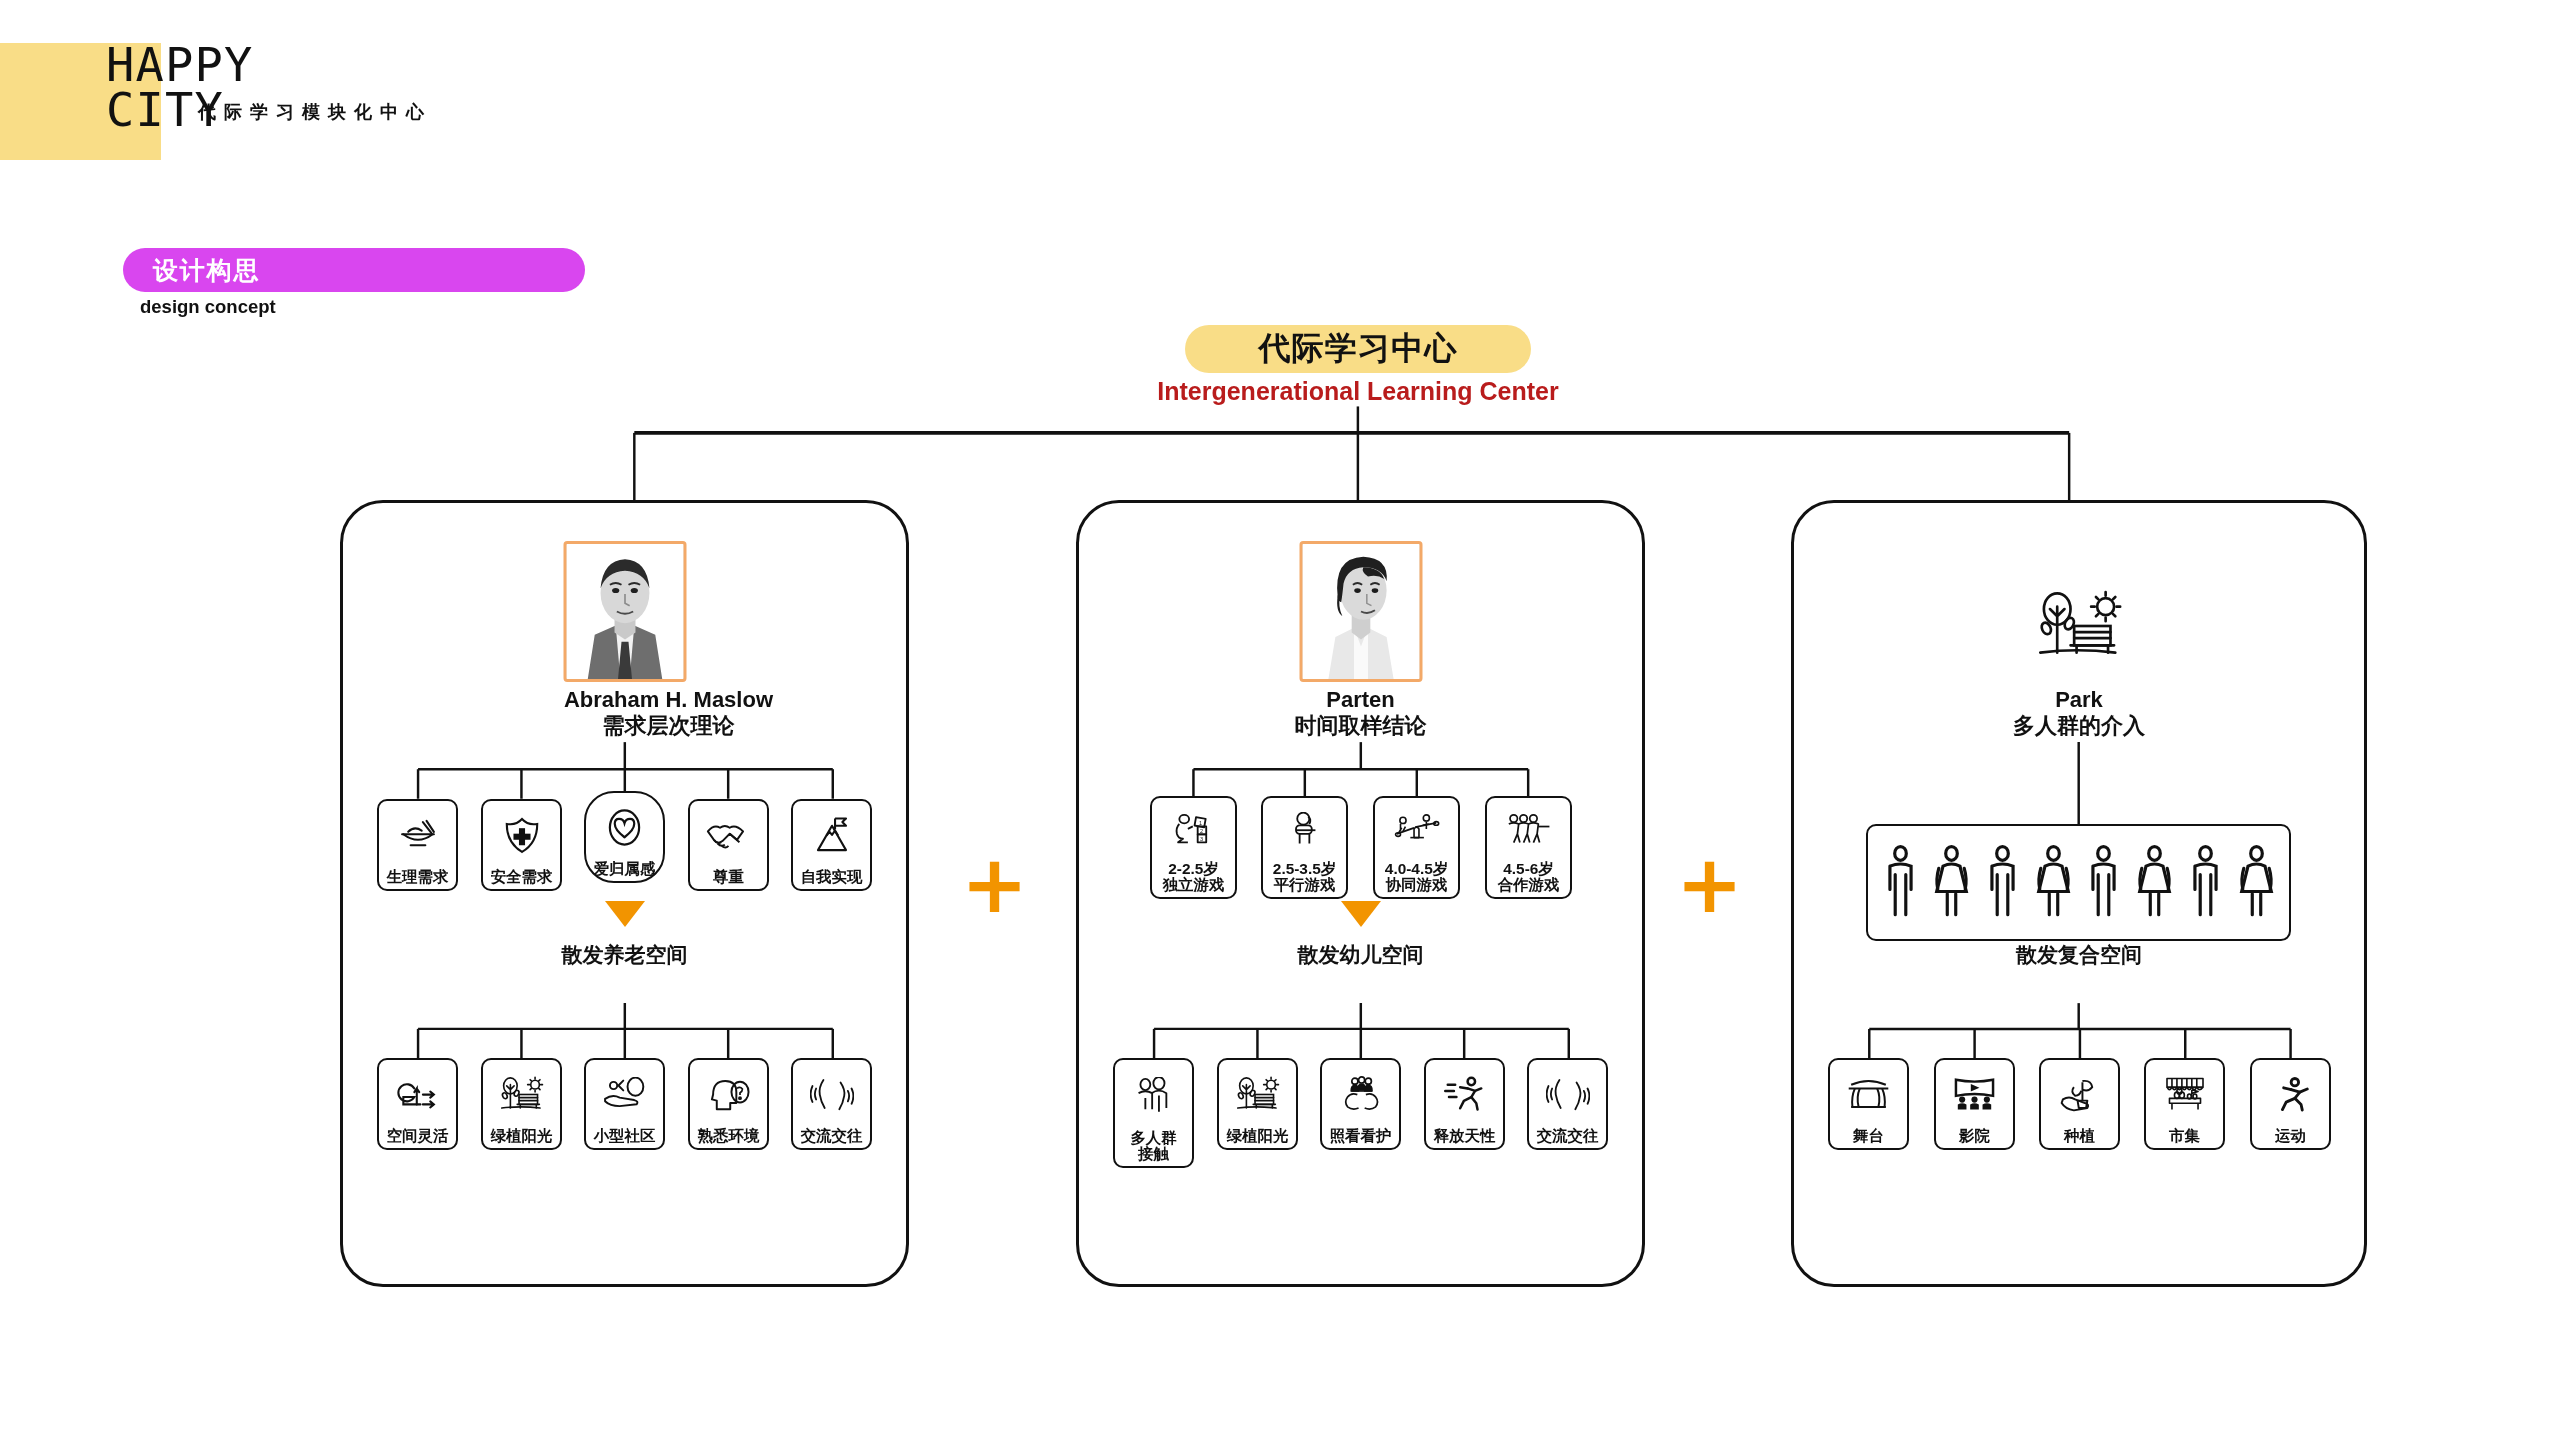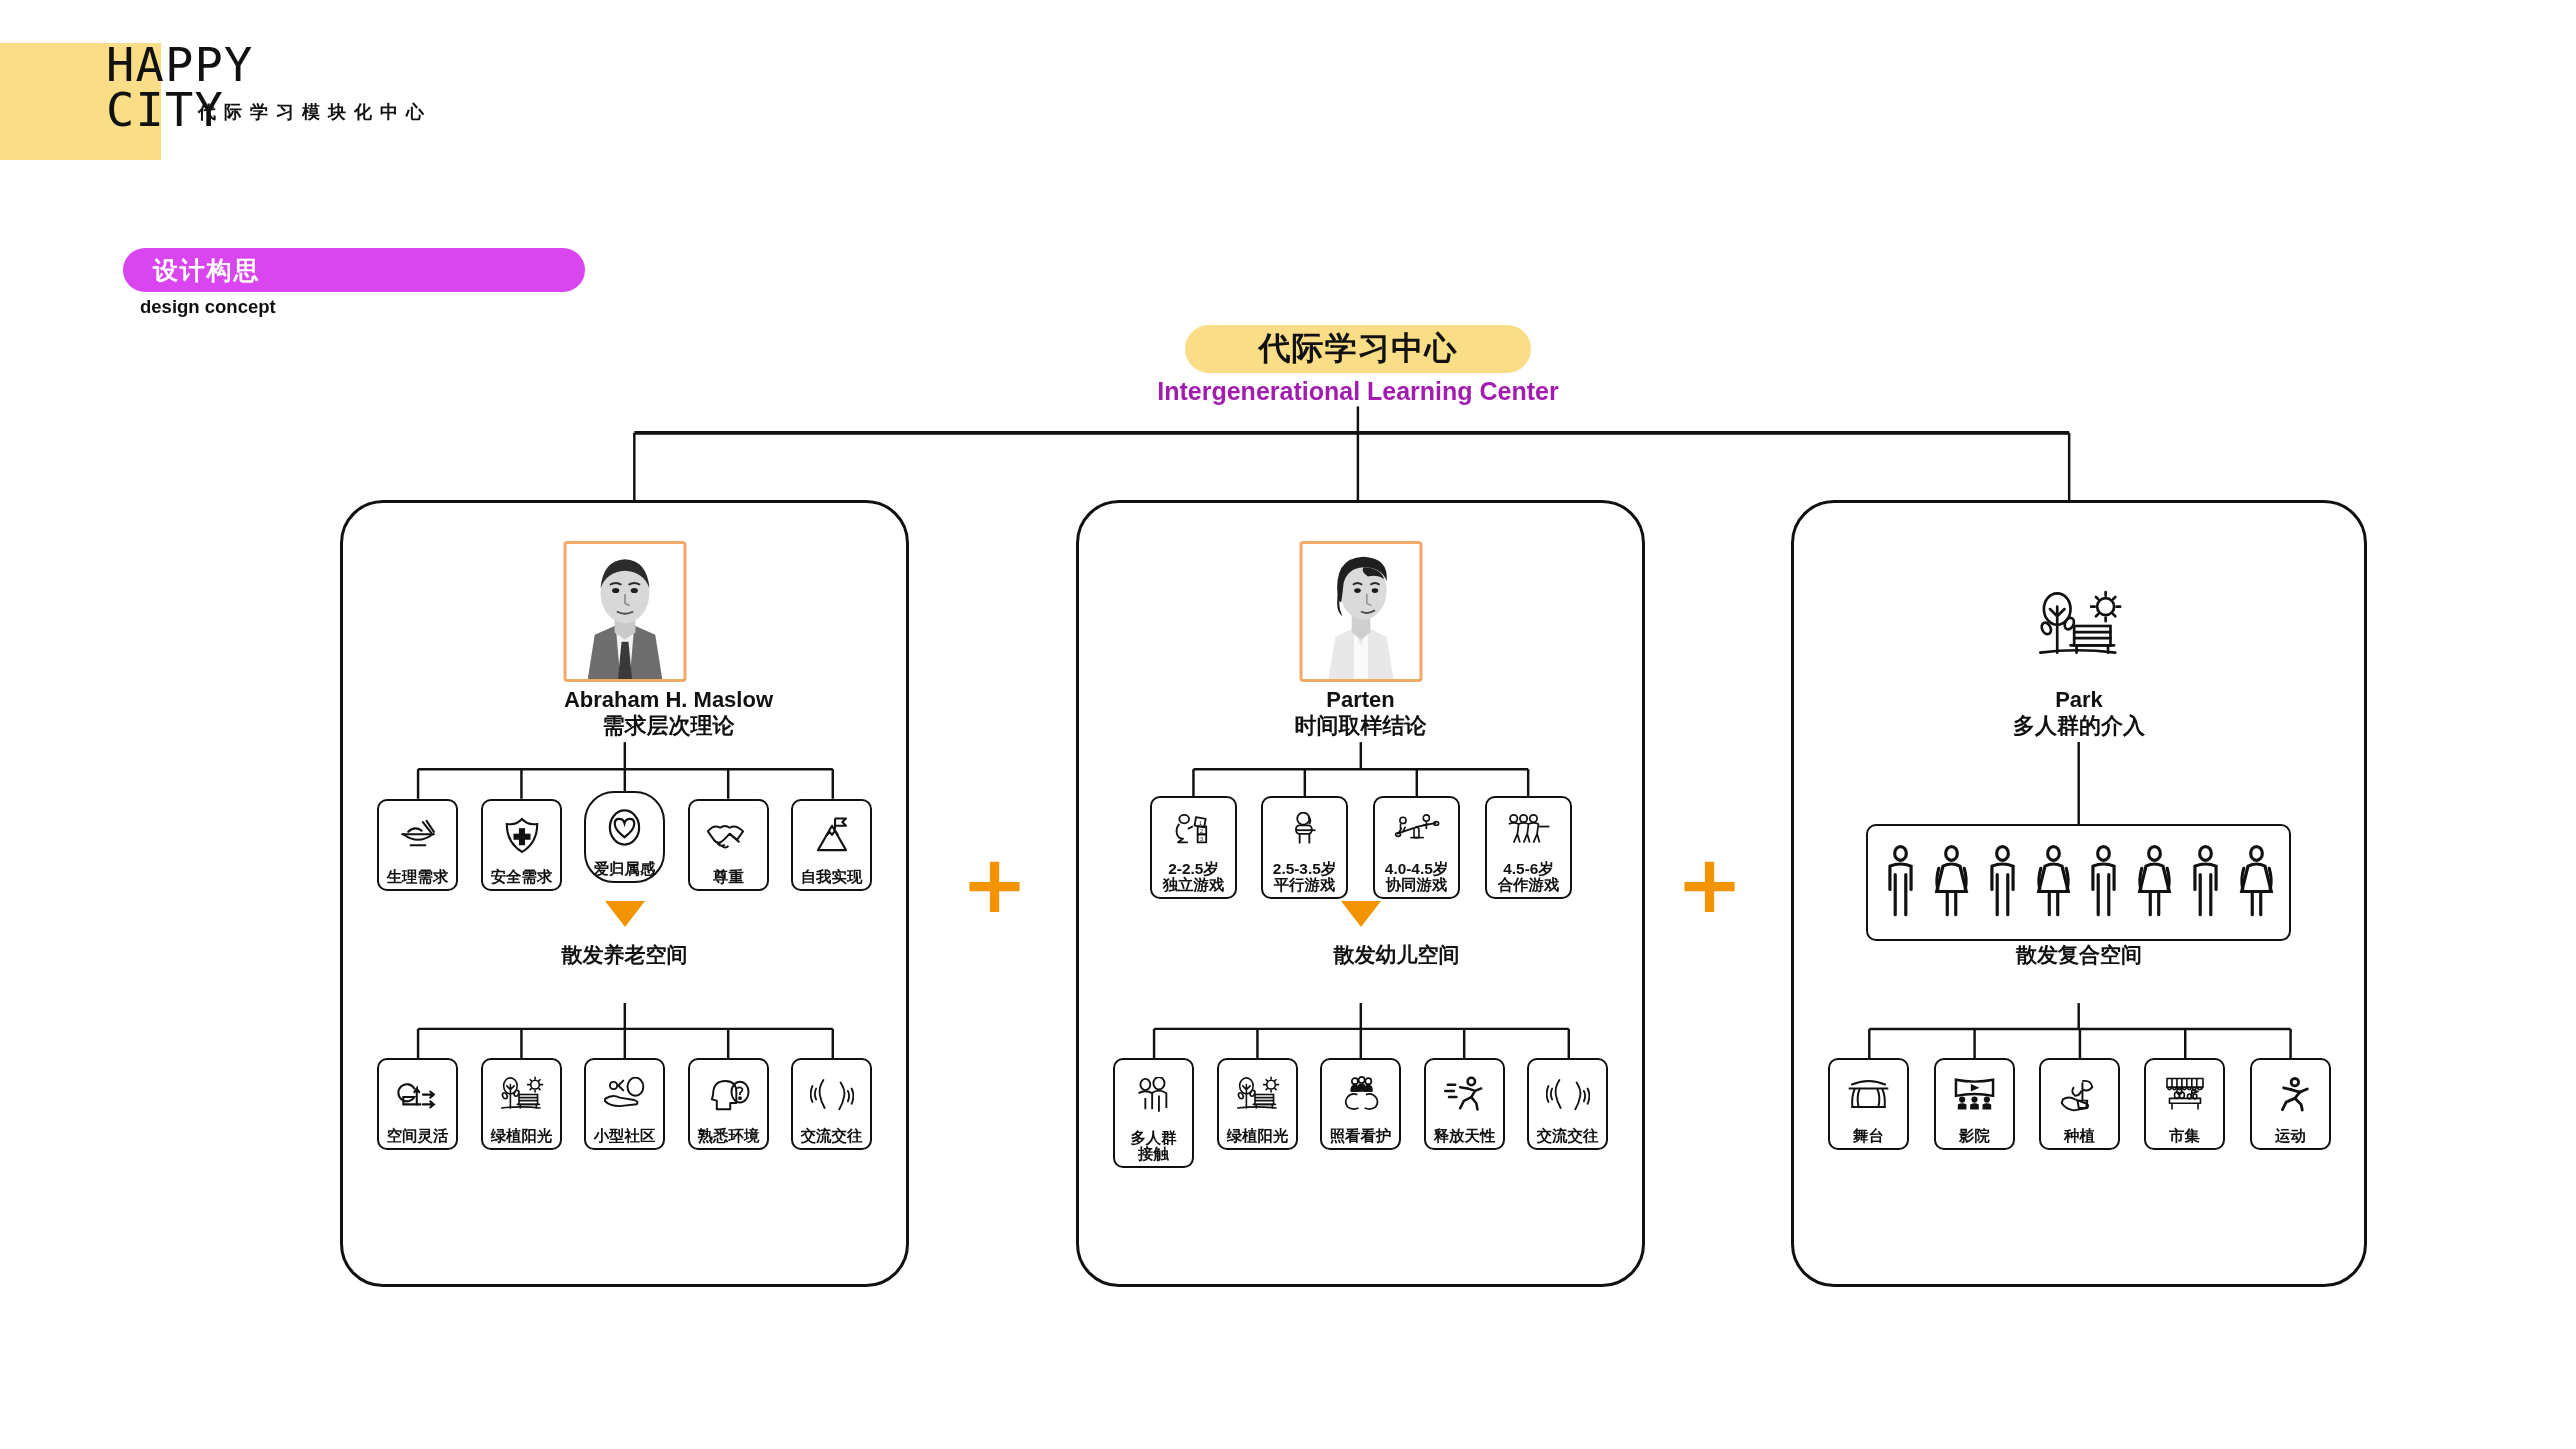--- a/index.html
+++ b/index.html
@@ -30,21 +30,21 @@
   #concept-badge-label{color:#fff;font-size:25px;font-weight:600;margin-left:30px;letter-spacing:1.8px;}
   #concept-sub{left:140px;top:296px;font-size:18.5px;font-weight:600;color:#111;}
 
   
   #root-pill{
     left:1185px;top:325px;width:346px;height:48px;background:#F9DD87;border-radius:24px;
     display:flex;align-items:center;justify-content:center;
   }
   #root-pill-label{font-size:32px;font-weight:700;letter-spacing:1.2px;color:#111;}
   #root-sub{
-    left:1078px;top:377px;width:560px;text-align:center;font-size:25px;font-weight:600;color:#a21caf;
+    left:1078px;top:377px;width:560px;text-align:center;font-size:25px;font-weight:600;color:#b91c1c;
   }
 
   
   #tree-svg{left:0;top:0;width:2576px;height:1449px;pointer-events:none;}
 
   
   .panel{
     border:3.7px solid #111;border-radius:43px;background:#fff;
   }
   #panel-0{left:340px;top:500px;width:563px;height:781px;}
@@ -452,21 +452,21 @@
             <path d="M38 18 Q46 14 54 18 L52 34 L46 48 M52 34 L56 48"></path>
             <path d="M54 22 L72 22"></path>
           </g>
         </svg>
       </span>
     <span class="cap">4.5-6岁
 合作游戏</span>
   </div>
 
   <div class="arrow-down" style="top:398px;"></div>
-  <div class="mid-label" style="top:438px;padding-left:36px;">散发幼儿空间</div>
+  <div class="mid-label" style="top:438px;">散发幼儿空间</div>
 
   <div class="nodebox box-tall" style="left:34px;top:555px;">
     <span class="glyph">
         <svg width="42" height="36" viewBox="0 0 68 58">
           <g stroke="#111" stroke-width="3" fill="none" stroke-linejoin="round">
             <ellipse cx="20" cy="12" rx="8" ry="9"></ellipse>
             <path d="M9 26 Q20 20 31 26 L31 52 M20 34 L20 52"></path>
             <ellipse cx="42" cy="10" rx="9" ry="10"></ellipse>
             <path d="M30 26 Q42 18 54 26 L54 50"></path>
             <path d="M42 30 L42 56"></path>

